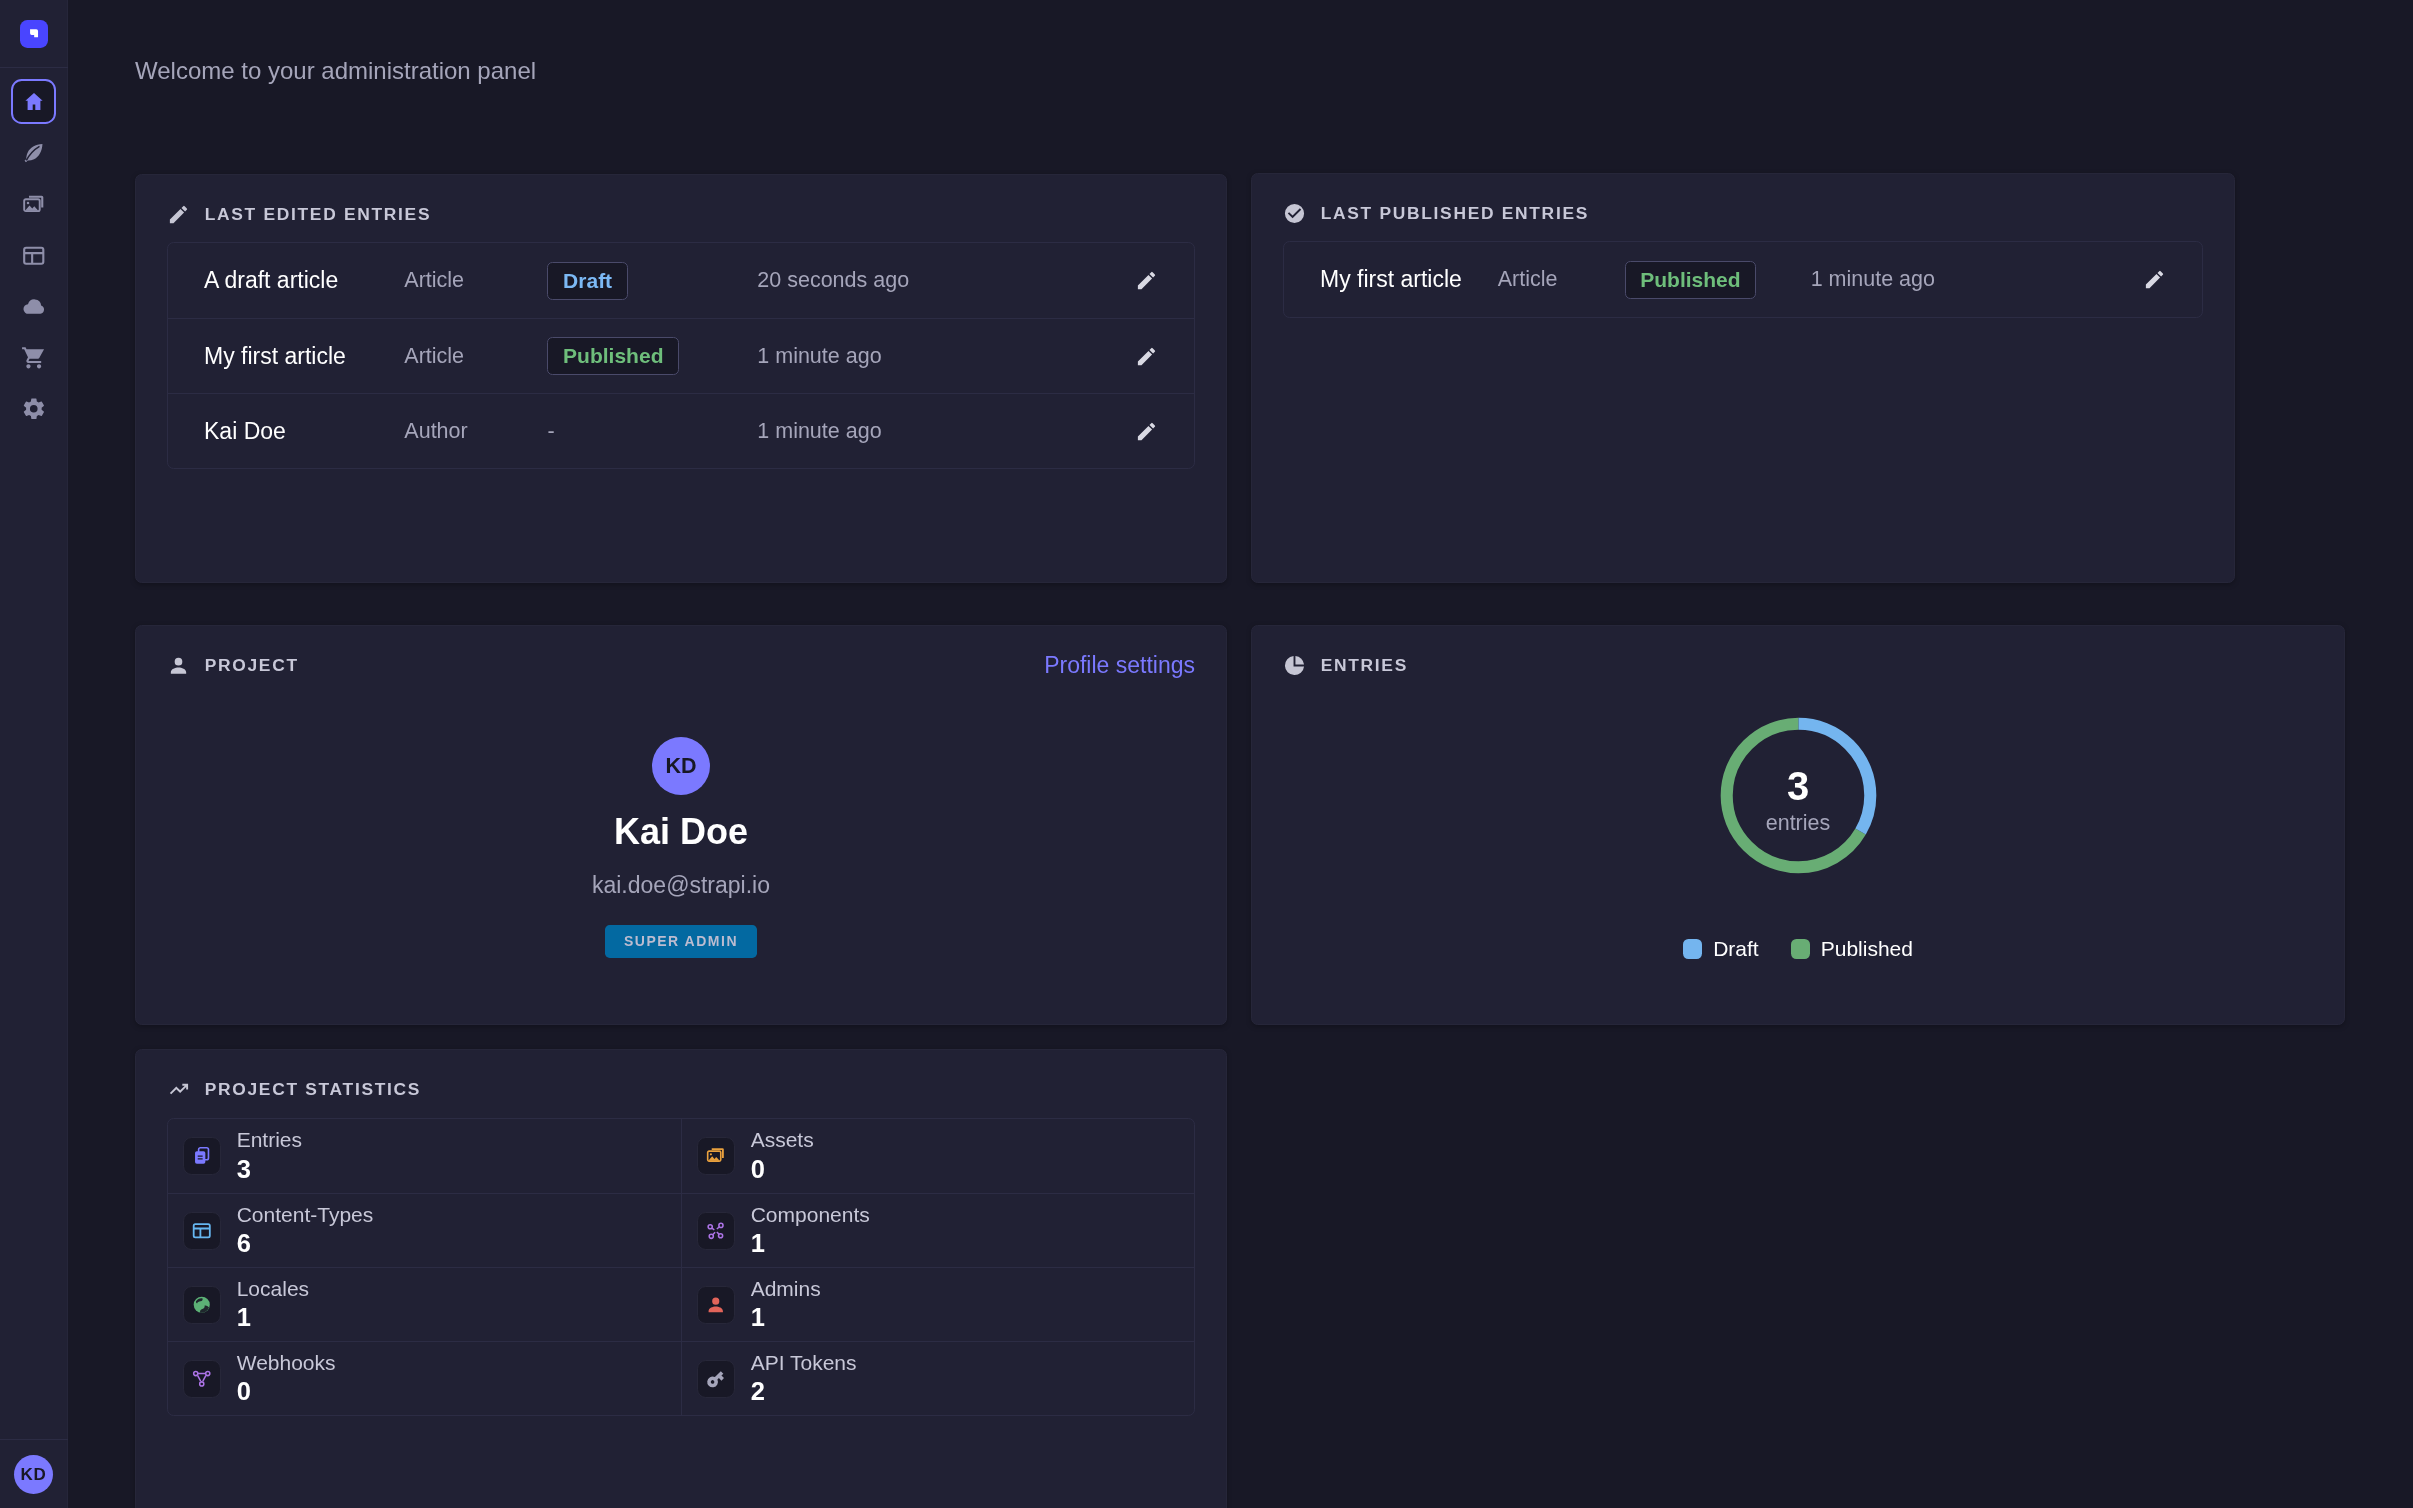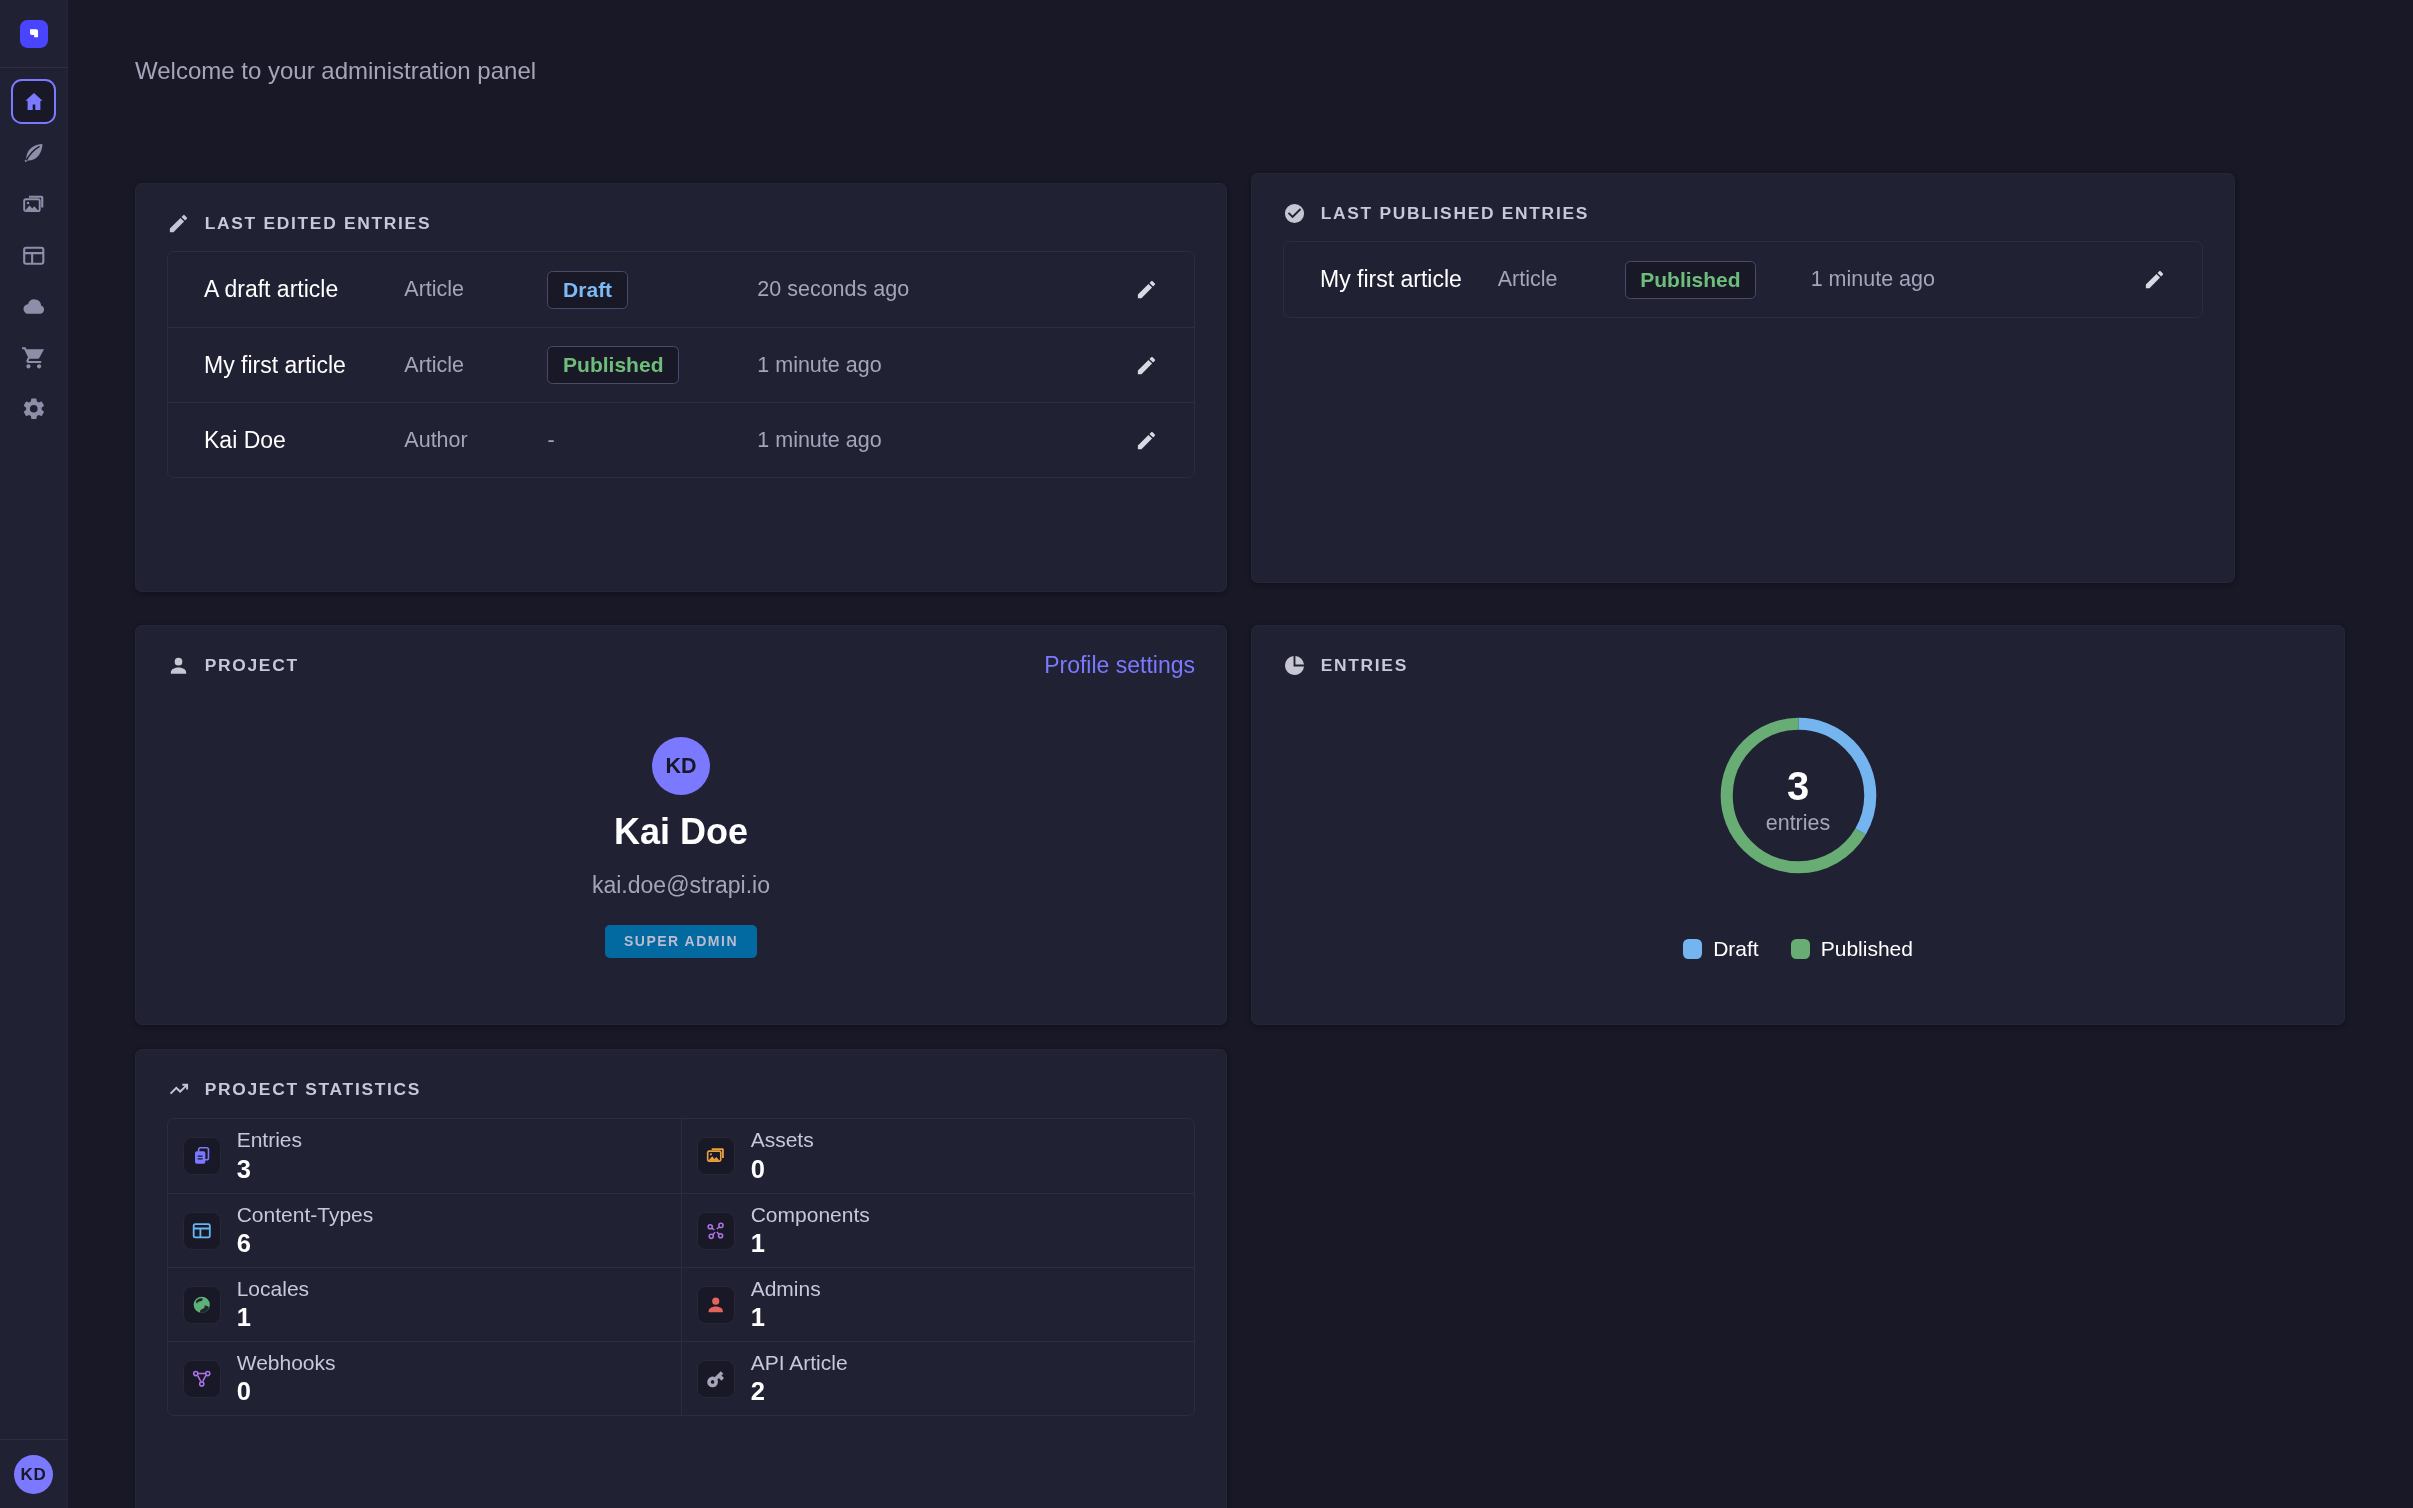--- a/index.html
+++ b/index.html
@@ -24,21 +24,21 @@
                display:flex; align-items:center; justify-content:center; letter-spacing:0.7px; border:none; }
 
   
   .page-header { position:absolute; left:135px; top:48px; }
   .page-title { color:#ffffff; font-size:48px; font-weight:700; line-height:50px; }
   .page-subtitle { margin-top:9.4px; color:#a5a5ba; font-size:24px; font-weight:400; }
 
   
   .card { position:absolute; background:#212134; border:1.3px solid #262639; border-radius:6.7px;
           padding:27px 31px; box-shadow:0 1.3px 5.4px rgba(0,0,0,.25); }
-  .card-lastedited   { left:135px;  top:183px; width:1092px; height:409px; }
+  .card-lastedited   { left:135px;  top:174px; width:1092px; height:409px; }
   .card-lastpublished{ left:1251px; top:173px; width:984px; height:410px; }
   .card-profile      { left:135px;  top:625px; width:1092px; height:400px; }
   .card-entries      { left:1251px; top:625px; width:1094px; height:400px; }
   .card-stats        { left:135px;  top:1049px; width:1092px; height:532px; }
 
   .card-head { display:flex; align-items:center; justify-content:space-between; height:24px; }
   .card-head-left { display:flex; align-items:center; gap:14.7px; color:#c6c6d4; }
   .card-title { color:#c8c8d8; font-size:17.4px; font-weight:700; letter-spacing:1.7px; }
   .card-link { color:#7b79ff; font-size:23px; font-weight:500; text-decoration:none; }
 
@@ -457,21 +457,21 @@
         </span>
       </div>
 
       <div class="stat-cell">
         <span class="stat-tile ic-gray">
             <svg class="icon rot45" width="21.5" height="21.5" viewBox="0 0 32 32">
               <use href="#i-key"></use>
             </svg>
           </span>
         <span class="stat-text">
-          <span class="stat-label">API Article</span>
+          <span class="stat-label">API Tokens</span>
           <span class="stat-value">2</span>
         </span>
       </div>
 
     </div>
   </section>
 
 </div>
 
 

